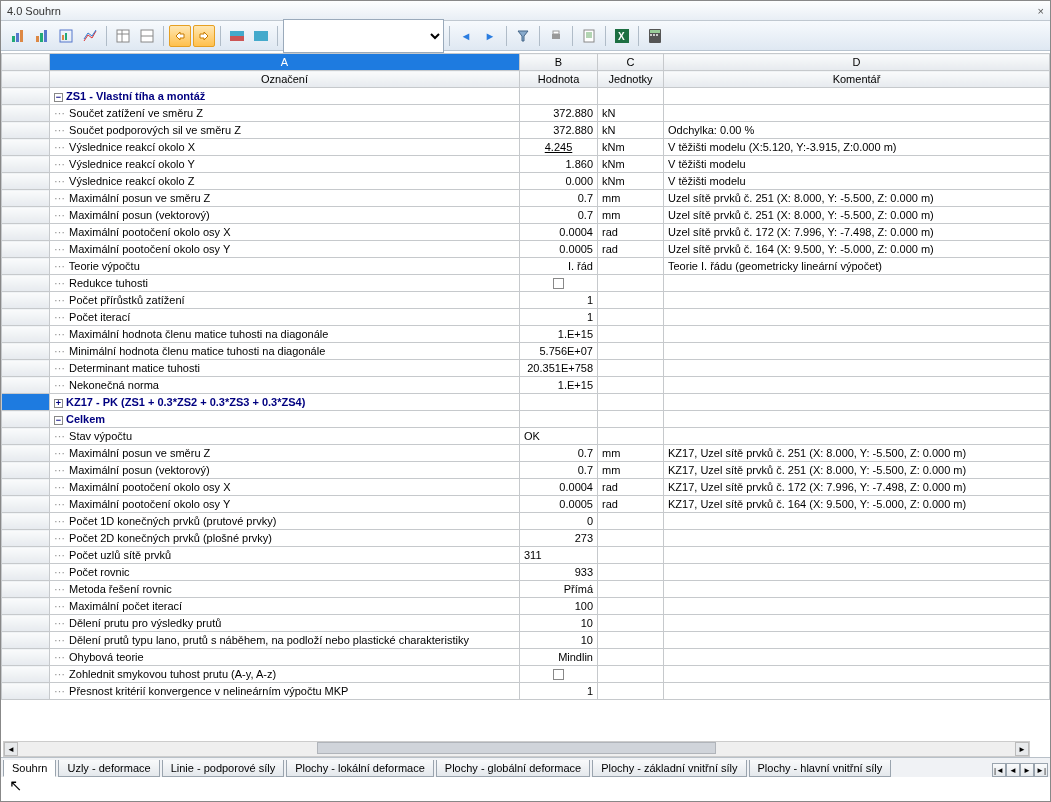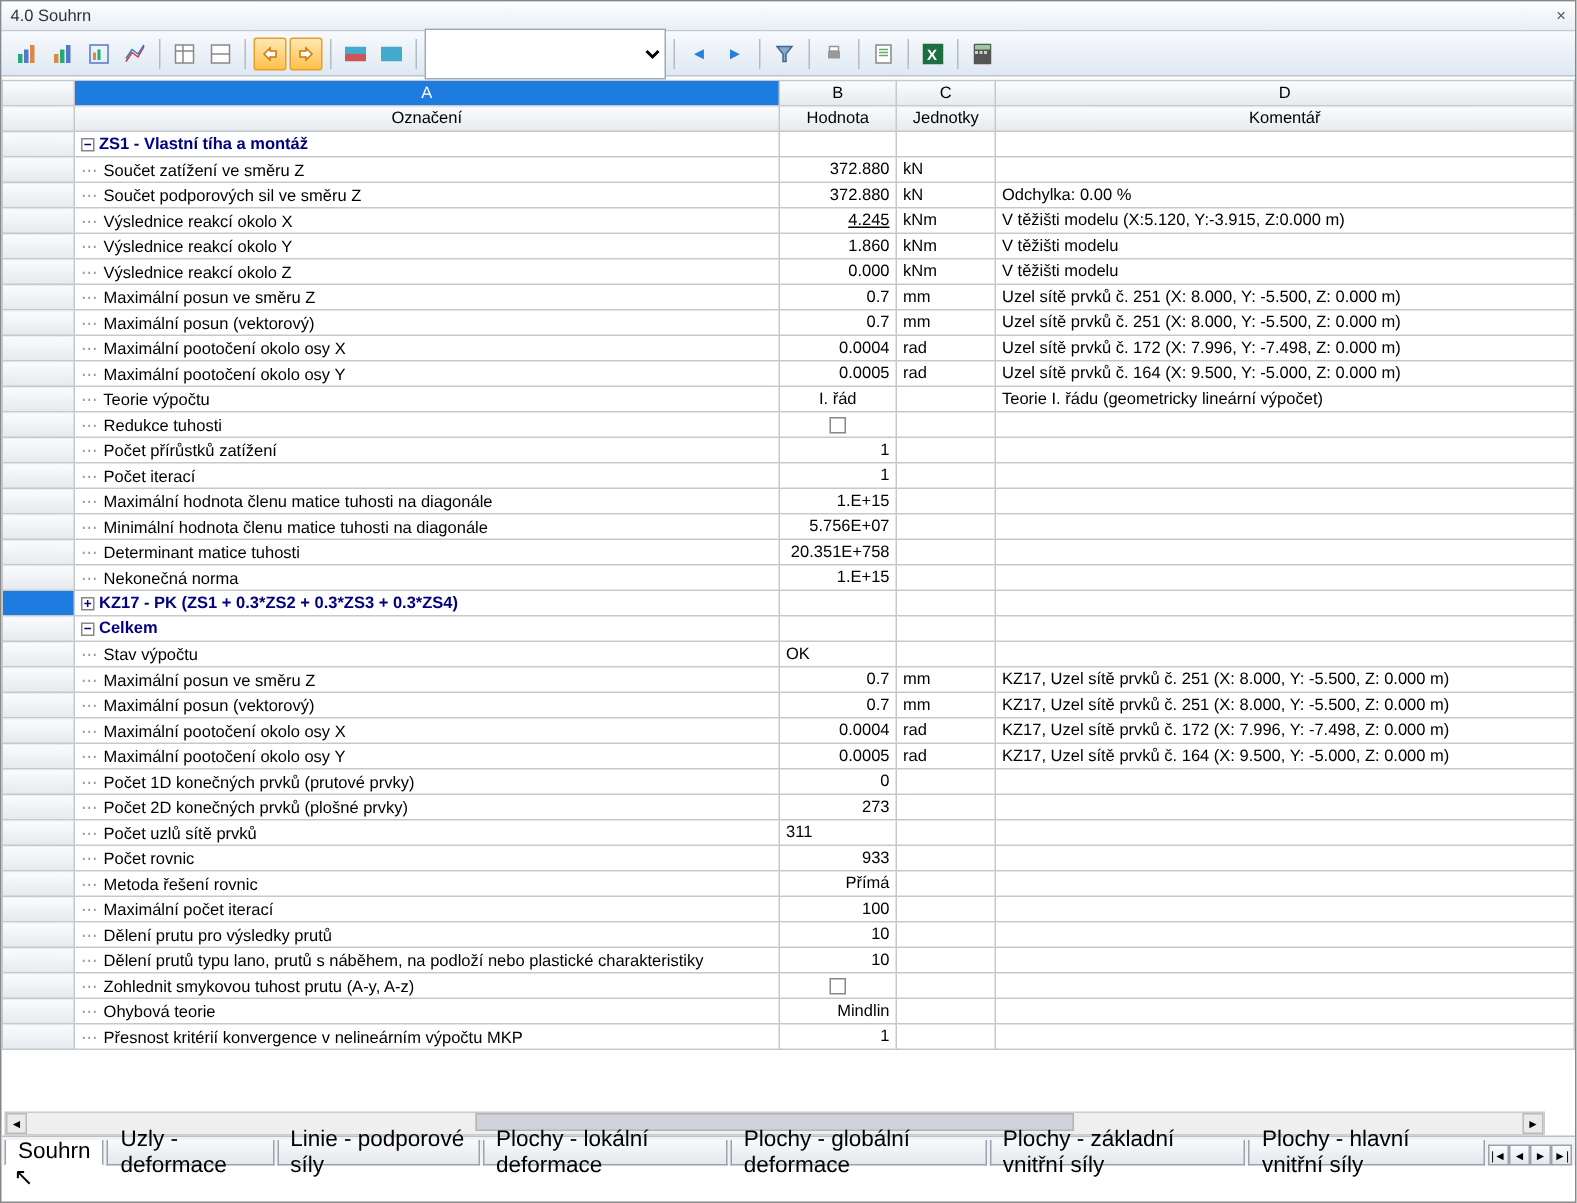--- a/index.html
+++ b/index.html
@@ -18,21 +18,21 @@
 .grid .colnum { background: linear-gradient(#fafbfc,#e6eaee); width: 48px; }
 .hdr-letter { font-weight: normal; }
 .col-A { width: 470px; }
 .group-row td { font-weight: bold; }
 .group-row .colA-cell { color: #000080; margin-left: 32px; }
 .hl-row .colnum { background: #1e7be0 !important; }
 .tree-ind { display:inline-block; width:12px; color:#969696; }
 .expicon { display:inline-block; width:9px; height:9px; border:1px solid #888; text-align:center; line-height:7px; font-size:9px; margin-right:3px; background:#fff; cursor:pointer; vertical-align:middle; }
 .checkbox { display:inline-block; width:11px;height:11px;border:1px solid #888;background:#fff; vertical-align:middle; }
 .tabsbar { position: absolute; left:0; right:0; bottom: 24px; height: 20px; background: #f0f2f5; border-top: 1px solid #b8c0c8; display:flex; align-items:flex-end; padding-left:2px; }
-.tab { border:1px solid #9aa4ae; border-top:none; background:linear-gradient(#f9fafb,#e4e8ec); padding:1px 8px 2px; margin-right:2px; font-size:15px; cursor:pointer; height:17px; display:flex; align-items:center; }
+.tab { border:1px solid #9aa4ae; border-top:none; background:linear-gradient(#f9fafb,#e4e8ec); padding:1px 8px 2px; margin-right:2px; font-size:11px; cursor:pointer; height:17px; display:flex; align-items:center;text-align:right; }
 .tab.active { background:#fff; border-bottom-color:#fff; font-weight:normal; }
 .tabnav { margin-left:auto; display:flex; margin-right:2px; }
 .tabnav .nb { width:14px;height:14px;border:1px solid #9aa4ae; background:linear-gradient(#fafbfc,#e4e8ec); display:flex;align-items:center;justify-content:center;font-size:8px;cursor:pointer; }
 .hscroll { position:absolute; left:2px; right:20px; bottom:44px; height:16px; background:#efefef; border:1px solid #ccc; display:flex; align-items:center; }
 .hscroll .thumb { background:#d0d4da; height:12px; width:40%; margin-left:30%; border:1px solid #b0b4ba; }
 .hscroll .arr { width:14px;height:14px;border:1px solid #bbb;background:#e8eaec;display:flex;align-items:center;justify-content:center;font-size:8px; }
 .cursor { position:absolute; bottom:6px; left:8px; pointer-events:none; font-size:16px; }
 .center { text-align:center; }
 .colA-th.sel { background:#1e7be0; color:#fff; }
 </style>
@@ -198,21 +198,21 @@
         <tr>
           <td class="colnum"></td>
           <td class="colA-cell"><span class="tree-ind">⋯</span> Součet podporových sil ve směru Z</td>
           <td style="text-align: right;">372.880</td>
           <td>kN</td>
           <td>Odchylka:  0.00 %</td>
         </tr>
         <tr>
           <td class="colnum"></td>
           <td class="colA-cell"><span class="tree-ind">⋯</span> Výslednice reakcí okolo X</td>
-          <td style="text-align: right; text-decoration: underline;">4.245</td>
+          <td style="text-align: center; text-decoration: underline;">4.245</td>
           <td>kNm</td>
           <td>V těžišti modelu (X:5.120, Y:-3.915, Z:0.000 m)</td>
         </tr>
         <tr>
           <td class="colnum"></td>
           <td class="colA-cell"><span class="tree-ind">⋯</span> Výslednice reakcí okolo Y</td>
           <td style="text-align: right;">1.860</td>
           <td>kNm</td>
           <td>V těžišti modelu</td>
         </tr>
@@ -247,21 +247,21 @@
         <tr>
           <td class="colnum"></td>
           <td class="colA-cell"><span class="tree-ind">⋯</span> Maximální pootočení okolo osy Y</td>
           <td style="text-align: right;">0.0005</td>
           <td>rad</td>
           <td>Uzel sítě prvků č. 164  (X: 9.500,  Y: -5.000,  Z: 0.000 m)</td>
         </tr>
         <tr>
           <td class="colnum"></td>
           <td class="colA-cell"><span class="tree-ind">⋯</span> Teorie výpočtu</td>
-          <td style="text-align: center;">I. řád</td>
+          <td style="text-align: right;">I. řád</td>
           <td></td>
           <td>Teorie I. řádu (geometricky lineární výpočet)</td>
         </tr>
         <tr>
           <td class="colnum"></td>
           <td class="colA-cell"><span class="tree-ind">⋯</span> Redukce tuhosti</td>
           <td style="text-align: center;"><span class="checkbox"></span></td>
           <td></td>
           <td></td>
         </tr>
@@ -407,29 +407,29 @@
         </tr>
         <tr>
           <td class="colnum"></td>
           <td class="colA-cell"><span class="tree-ind">⋯</span> Dělení prutů typu lano, prutů s náběhem, na podloží nebo plastické charakteristiky</td>
           <td style="text-align: right;">10</td>
           <td></td>
           <td></td>
         </tr>
         <tr>
           <td class="colnum"></td>
+          <td class="colA-cell"><span class="tree-ind">⋯</span> Ohybová teorie</td>
+          <td style="text-align: right;">Mindlin</td>
+          <td></td>
+          <td></td>
+        </tr>
+        <tr>
+          <td class="colnum"></td>
           <td class="colA-cell"><span class="tree-ind">⋯</span> Zohlednit smykovou tuhost prutu (A-y, A-z)</td>
           <td style="text-align: center;"><span class="checkbox"></span></td>
-          <td></td>
-          <td></td>
-        </tr>
-        <tr>
-          <td class="colnum"></td>
-          <td class="colA-cell"><span class="tree-ind">⋯</span> Ohybová teorie</td>
-          <td style="text-align: right;">Mindlin</td>
           <td></td>
           <td></td>
         </tr>
         <tr>
           <td class="colnum"></td>
           <td class="colA-cell"><span class="tree-ind">⋯</span> Přesnost kritérií konvergence v nelineárním výpočtu MKP</td>
           <td style="text-align: right;">1</td>
           <td></td>
           <td></td>
         </tr>

